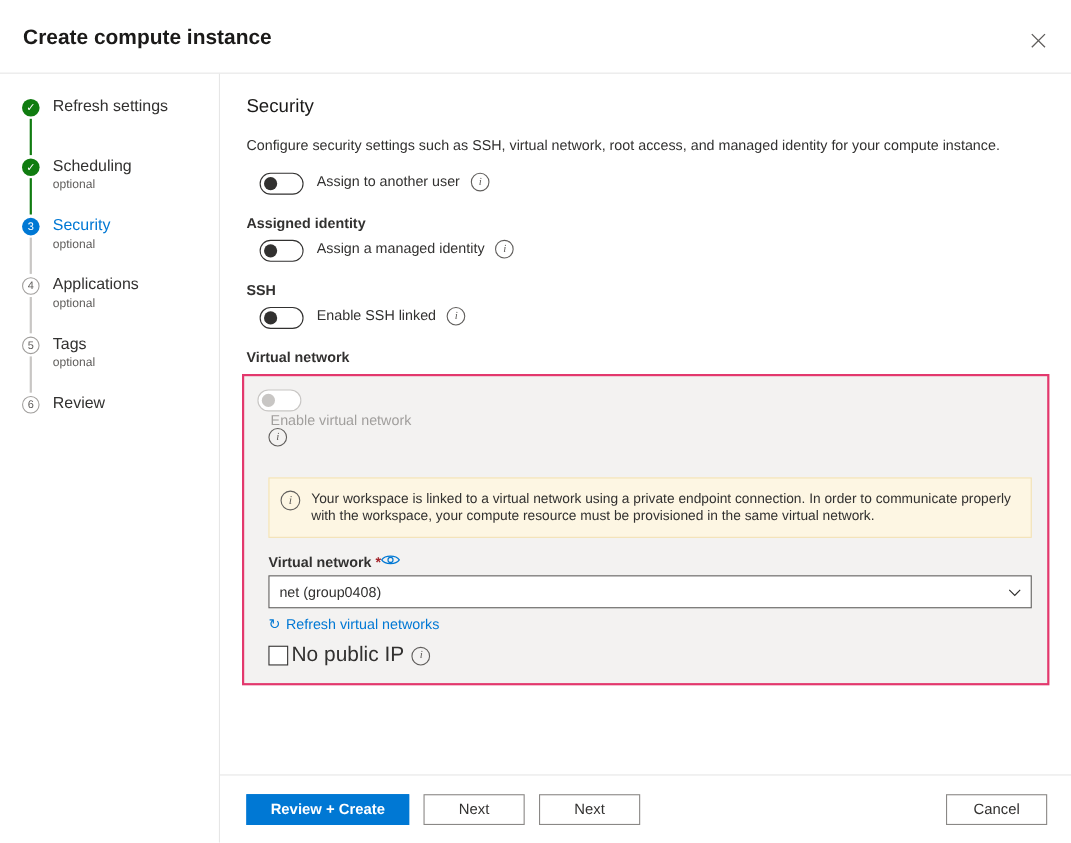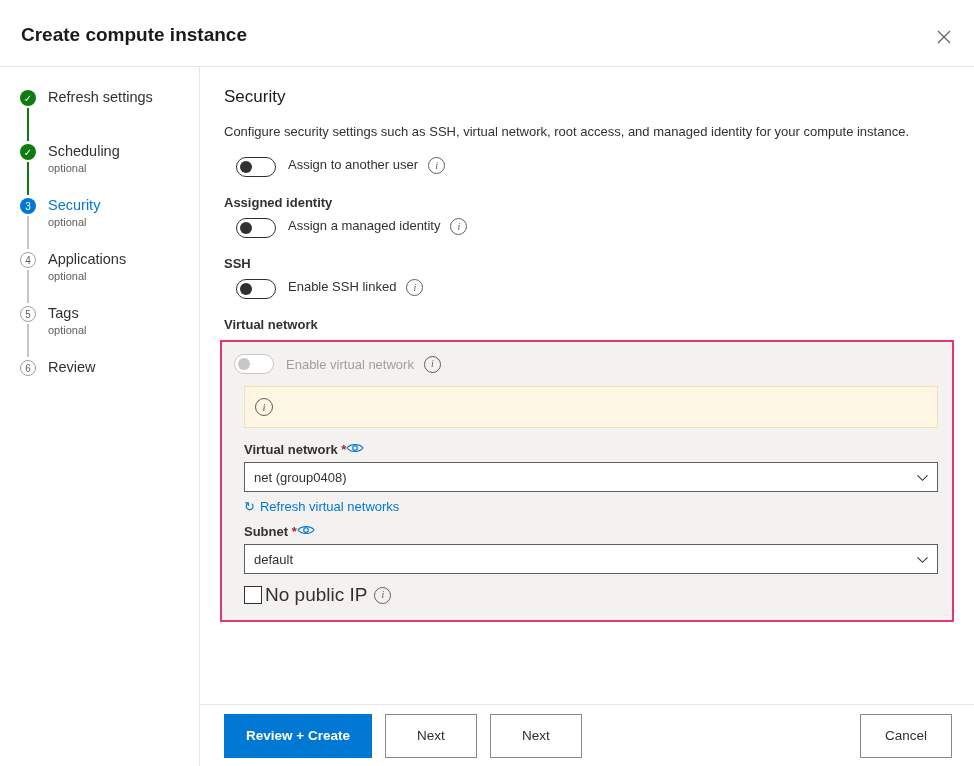--- a/index.html
+++ b/index.html
@@ -198,22 +198,22 @@
   .vnet-panel {
     position: relative;
     margin: 0 -2px 0 -4px;
     border: 2px solid #e3386d;
     background: #f3f2f1;
     padding: 12px 14px 14px 12px;
     box-sizing: border-box;
   }
   .vnet-toggle-row {
     display: flex;
-    align-items: center;
-    margin-bottom: 12px;
+    margin-bottom: 28px;
+    flex-direction: column;
   }
   .notice {
     display: flex;
     background: #fdf6e3;
     border: 1px solid #f2e1b5;
     padding: 10px 12px 11px 10px;
     box-sizing: border-box;
     margin: 0 0 14px 10px;
   }
   .notice-icon {
@@ -310,21 +310,21 @@
     bottom: 0;
     height: 62px;
     border-top: 1px solid #e6e6e6;
     background: #ffffff;
     display: flex;
     align-items: center;
     padding: 0 22px 0 24px;
     box-sizing: border-box;
   }
   .btn {
-    height: 44px;
+    height: 28px;
     min-width: 92px;
     padding: 0 16px;
     font-size: 13.5px;
     font-family: "Liberation Sans", sans-serif;
     border: 1px solid #8a8886;
     background: #ffffff;
     color: #323130;
     cursor: pointer;
     box-sizing: border-box;
   }
@@ -437,20 +437,21 @@
         <div class="vnet-toggle-row">
           <div class="toggle disabled">
               <span class="knob"></span>
             </div>
           <div class="toggle-label dim">Enable virtual network</div>
           <div class="info-icon">i</div>
         </div>
 
         <div class="notice">
           <div class="notice-icon">i</div>
+          <div class="notice-text">Your workspace is linked to a virtual network using a private endpoint connection. In order to communicate properly with the workspace, your compute resource must be provisioned in the same virtual network.</div>
         </div>
 
         <div class="field">
           <div class="field-head">
             <div class="field-label">
               <span>Virtual network</span>
               <span class="req">*</span>
             </div>
             <span class="eye-icon">
               <svg width="18" height="12" viewBox="0 0 18 12" aria-hidden="true">
@@ -467,42 +468,20 @@
                 </svg>
             </span>
           </div>
         </div>
 
         <div class="link-refresh">
           <span class="refresh-glyph">↻</span>
           <span>Refresh virtual networks</span>
         </div>
 
-        <div class="field" style="margin-top:10px;">
-          <div class="field-head">
-            <div class="field-label">
-              <span>Subnet</span>
-              <span class="req">*</span>
-            </div>
-            <span class="eye-icon">
-              <svg width="18" height="12" viewBox="0 0 18 12" aria-hidden="true">
-                <path d="M1 6 C4 1.5, 14 1.5, 17 6 C14 10.5, 4 10.5, 1 6 Z" fill="none" stroke="#0078d4" stroke-width="1.1"></path>
-                <circle cx="9" cy="6" r="2.3" fill="none" stroke="#0078d4" stroke-width="1.1"></circle>
-              </svg>
-            </span>
-          </div>
-          <div class="select">
-            <span>default</span>
-            <span class="chev">
-              <svg width="11" height="7" viewBox="0 0 11 7" aria-hidden="true">
-                  <path d="M0.5 0.8 L5.5 5.8 L10.5 0.8" fill="none" stroke="#323130" stroke-width="1.1"></path>
-                </svg>
-            </span>
-          </div>
-        </div>
 
         <div class="checkbox-row">
           <div class="checkbox"></div>
           <div class="checkbox-label">No public IP</div>
           <div class="info-icon" style="margin-left:7px;">i</div>
         </div>
 
       </div>
     </div>
   </div>

